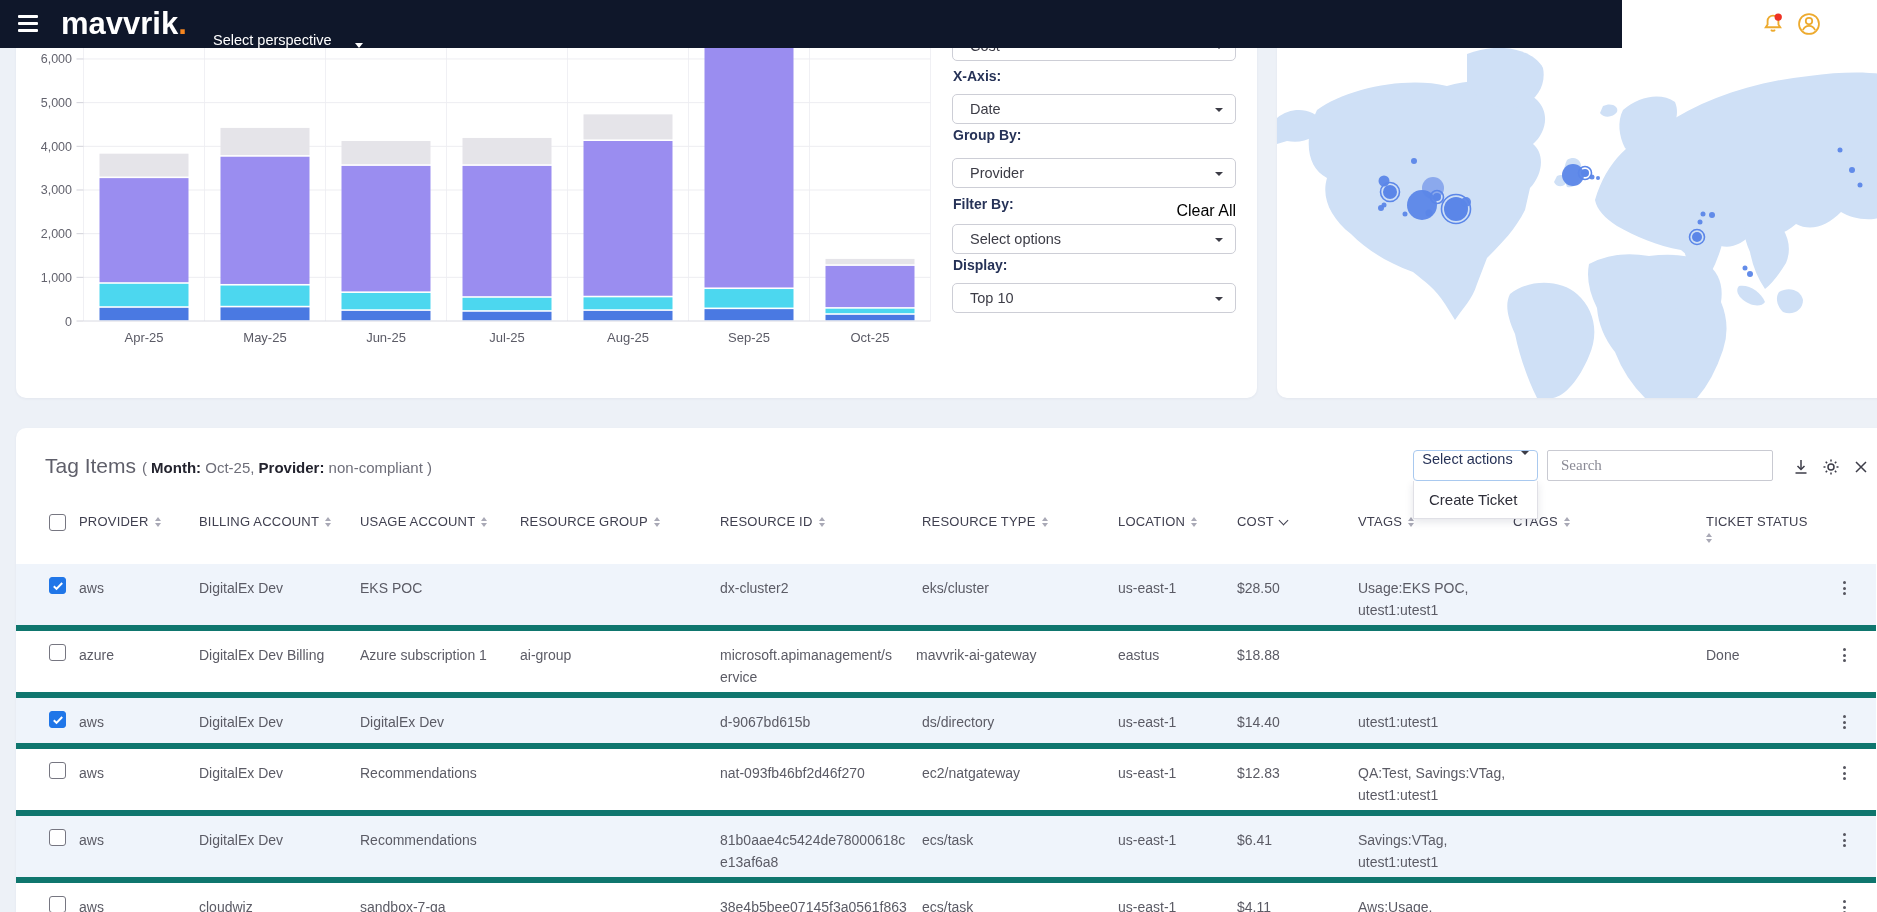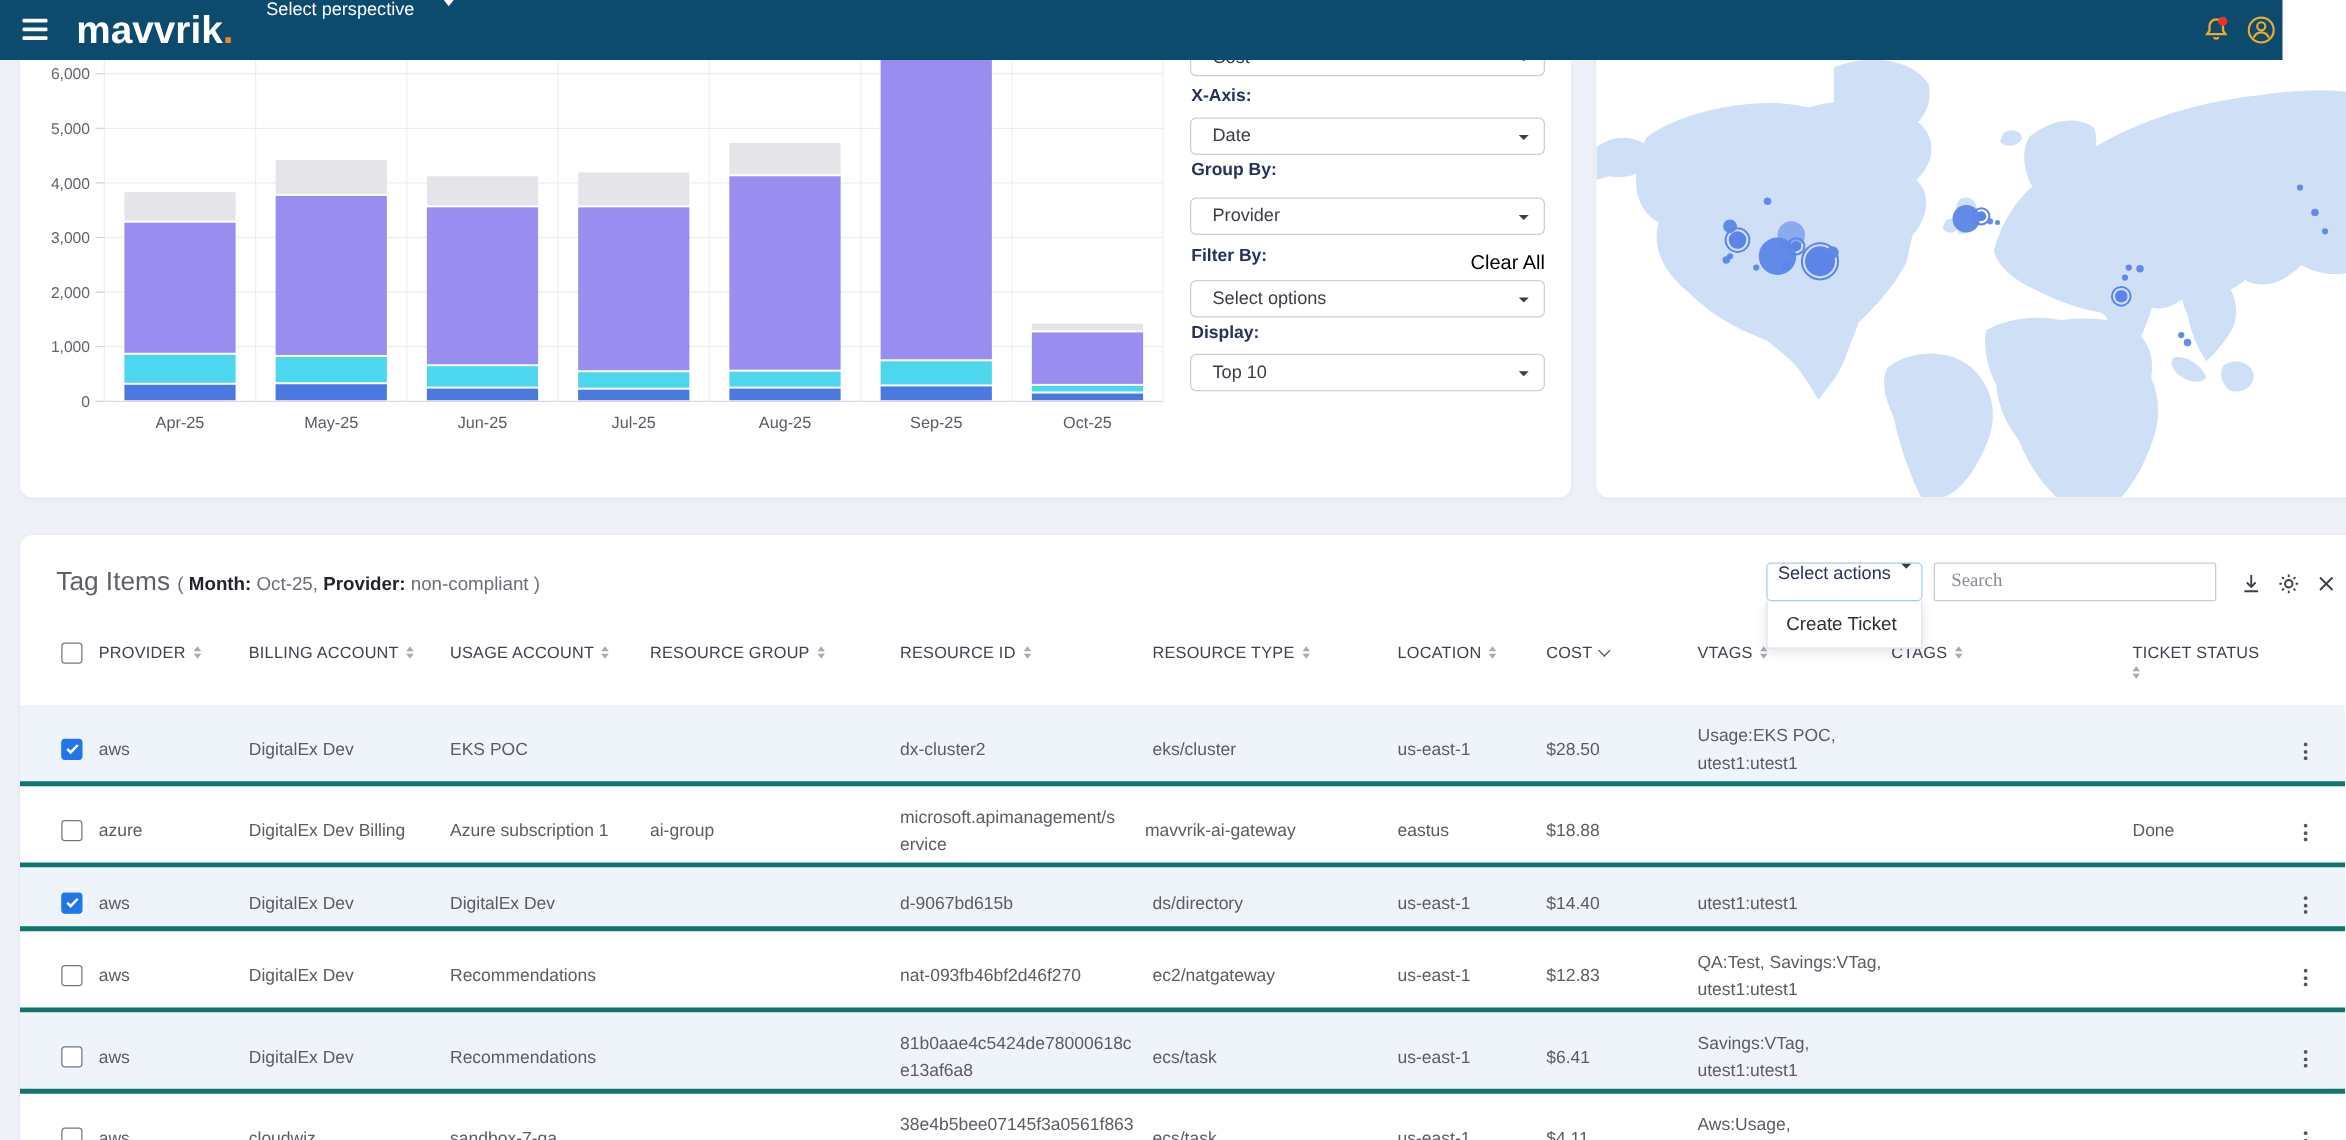--- a/index.html
+++ b/index.html
@@ -1,22 +1,22 @@
 <!DOCTYPE html>
 <html><head>
 <meta charset="utf-8">
 <style>
 *{margin:0;padding:0;box-sizing:border-box}
 html,body{width:1877px;height:912px;overflow:hidden;background:#edf1f7;font-family:"Liberation Sans",sans-serif}
-.navbar{position:absolute;left:0;top:0;width:1826px;height:48px;background:#0c4a6e;z-index:100}
+.navbar{position:absolute;left:0;top:0;width:1622px;height:48px;background:#0f172a;z-index:100}
 .hamburger{position:absolute;left:18px;top:15px;width:20px;height:17px;display:flex;flex-direction:column;justify-content:space-between;cursor:pointer}
 .hamburger span{display:block;height:2.6px;background:#fff;border-radius:1px}
 .logo{position:absolute;left:61px;top:6px;font-size:31px;font-weight:bold;color:#fff;letter-spacing:0px}
 .logo .dot{color:#f6861f}
-.perspective{position:absolute;left:213px;top:0;height:48px;color:#fff;font-size:14.5px;display:flex;align-items:flex-start;gap:24px;cursor:pointer}
+.perspective{position:absolute;left:213px;top:0;height:48px;color:#fff;font-size:14.5px;display:flex;align-items:flex-end;gap:24px;cursor:pointer}
 .caret-down{width:0;height:0;border-left:4.5px solid transparent;border-right:4.5px solid transparent;border-top:5px solid #fff}
 .nav-bell{position:absolute;left:1760px;top:11px;width:26px;height:26px}
 .nav-person{position:absolute;left:1796px;top:11px;width:26px;height:26px}
 .nav-user{position:absolute;left:1835px;top:0;height:48px;display:flex;align-items:center;color:#fff;font-size:14.5px}
 .card{position:absolute;background:#fff;border-radius:10px;box-shadow:0 1px 3px rgba(30,40,80,.05)}
 #card-chart{left:16px;top:-60px;width:1241px;height:458px}
 #card-map{left:1277px;top:-60px;width:620px;height:458px;overflow:hidden}
 #card-table{left:16px;top:428px;width:1900px;height:530px}
 #chart-svg{position:absolute;left:0;top:0}
 
@@ -34,21 +34,21 @@
 .actions-btn .sel-caret{width:0;height:0;border-left:4px solid transparent;border-right:4px solid transparent;border-top:4.5px solid #3c3c46}
 .actions-menu{position:absolute;left:1397px;top:53px;width:125px;background:#fff;border:1px solid #e0e0e6;border-top:none;box-shadow:0 3px 8px rgba(40,50,80,.12);z-index:5}
 .actions-menu .mi{height:37px;display:flex;align-items:center;padding-left:15px;font-size:15px;color:#2d2d38;cursor:pointer}
 .search-input{position:absolute;left:1531px;top:22px;width:226px;height:31px;border:1px solid #c9cad2;border-radius:2px;padding-left:13px;font-size:15px;color:#333;outline:none;font-family:Liberation Serif, serif}
 .search-input::placeholder{color:#8a8a95}
 .icon-btn{position:absolute;top:30px;width:18px;height:18px;cursor:pointer}
 
 .tbl{position:absolute;left:0;top:74px;width:1860px}
 .thead{display:flex;padding-left:33px;min-height:62px;align-items:flex-start}
 .th{padding-top:12px;font-size:13px;color:#404050;letter-spacing:.2px;display:flex;flex-wrap:wrap;align-items:center;column-gap:6px;row-gap:3px;line-height:15px}
-.trow{display:flex;padding-left:33px;border-bottom:4px solid #0f766e;min-height:51px;align-items:center}
+.trow{display:flex;padding-left:33px;border-bottom:6px solid #0f766e;min-height:51px;align-items:flex-start}
 .trow.striped{background:#eff4fb}
 .td{padding-top:13px;padding-bottom:4px;font-size:14px;color:#5b5b65;line-height:22px;padding-right:14px}
 .c-check{width:30px;flex:none}
 .c-provider{width:120px;flex:none}
 .c-billing{width:161px;flex:none}
 .c-usage{width:160px;flex:none}
 .c-group{width:200px;flex:none}
 .c-rid{width:202px;flex:none}
 .c-rtype{width:196px;flex:none;padding-right:22px}
 .c-loc{width:119px;flex:none}

